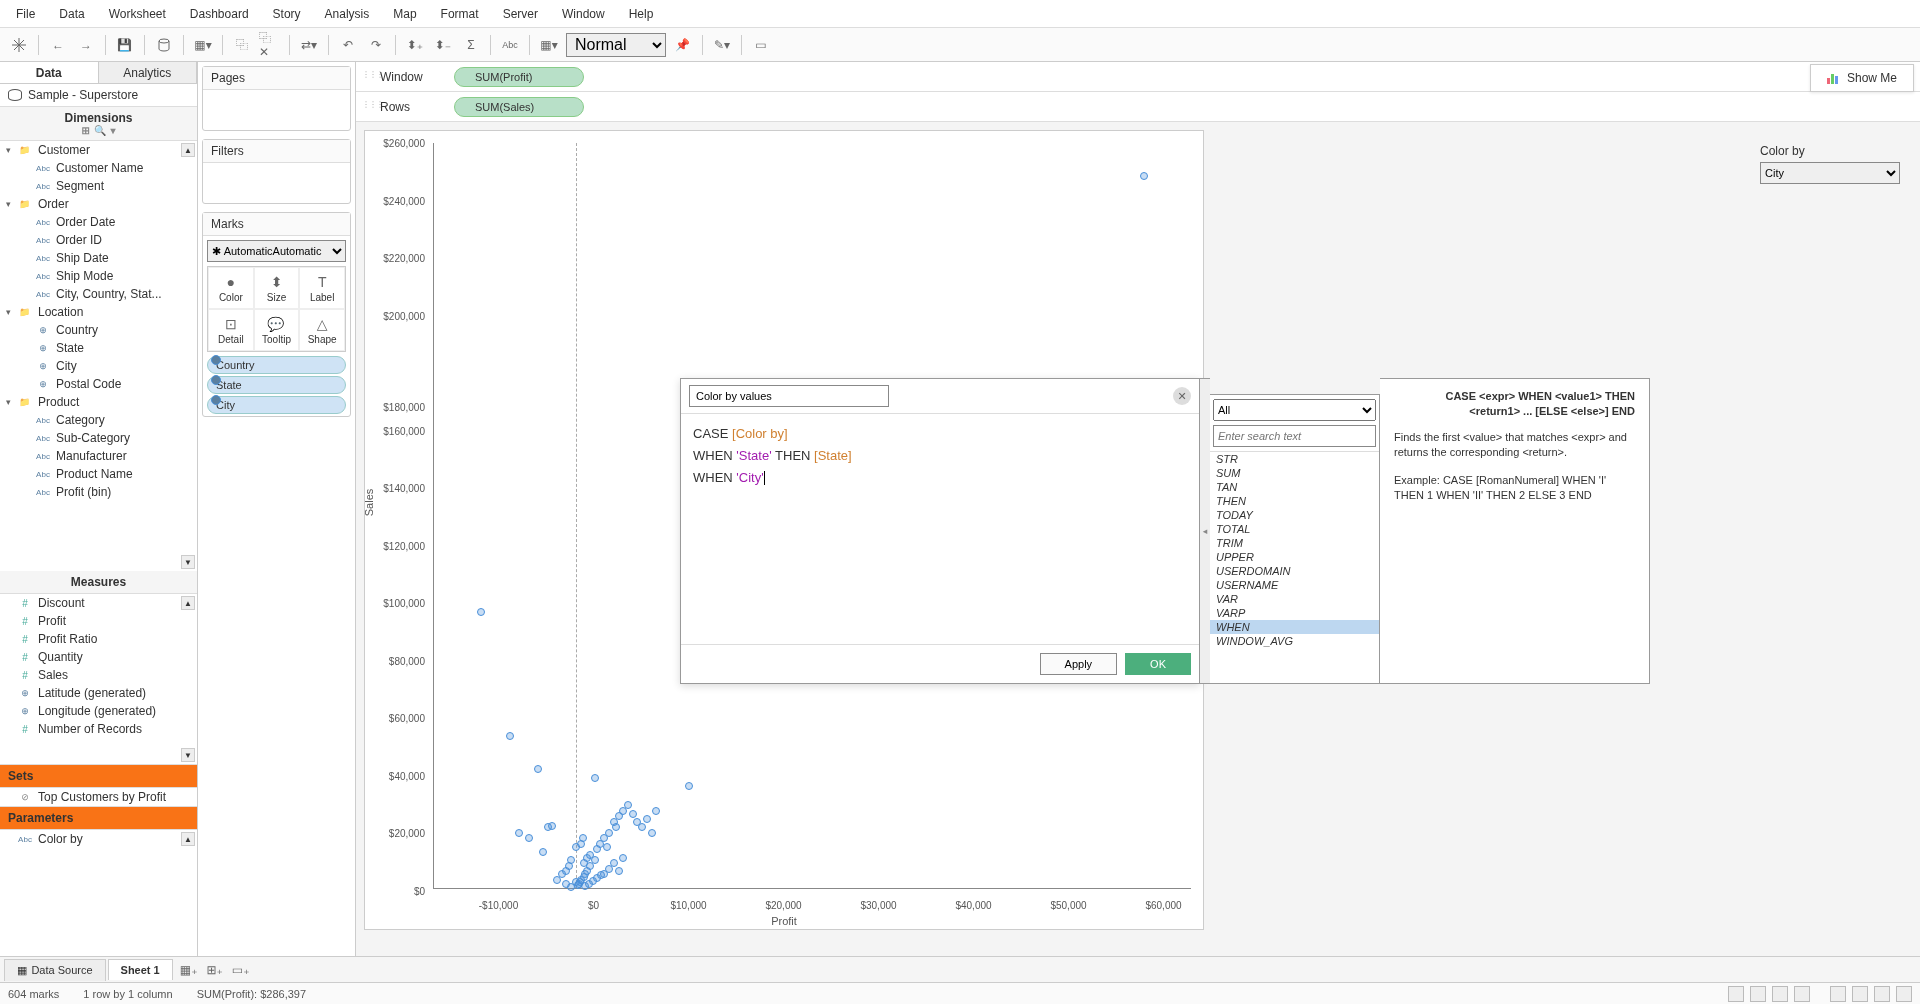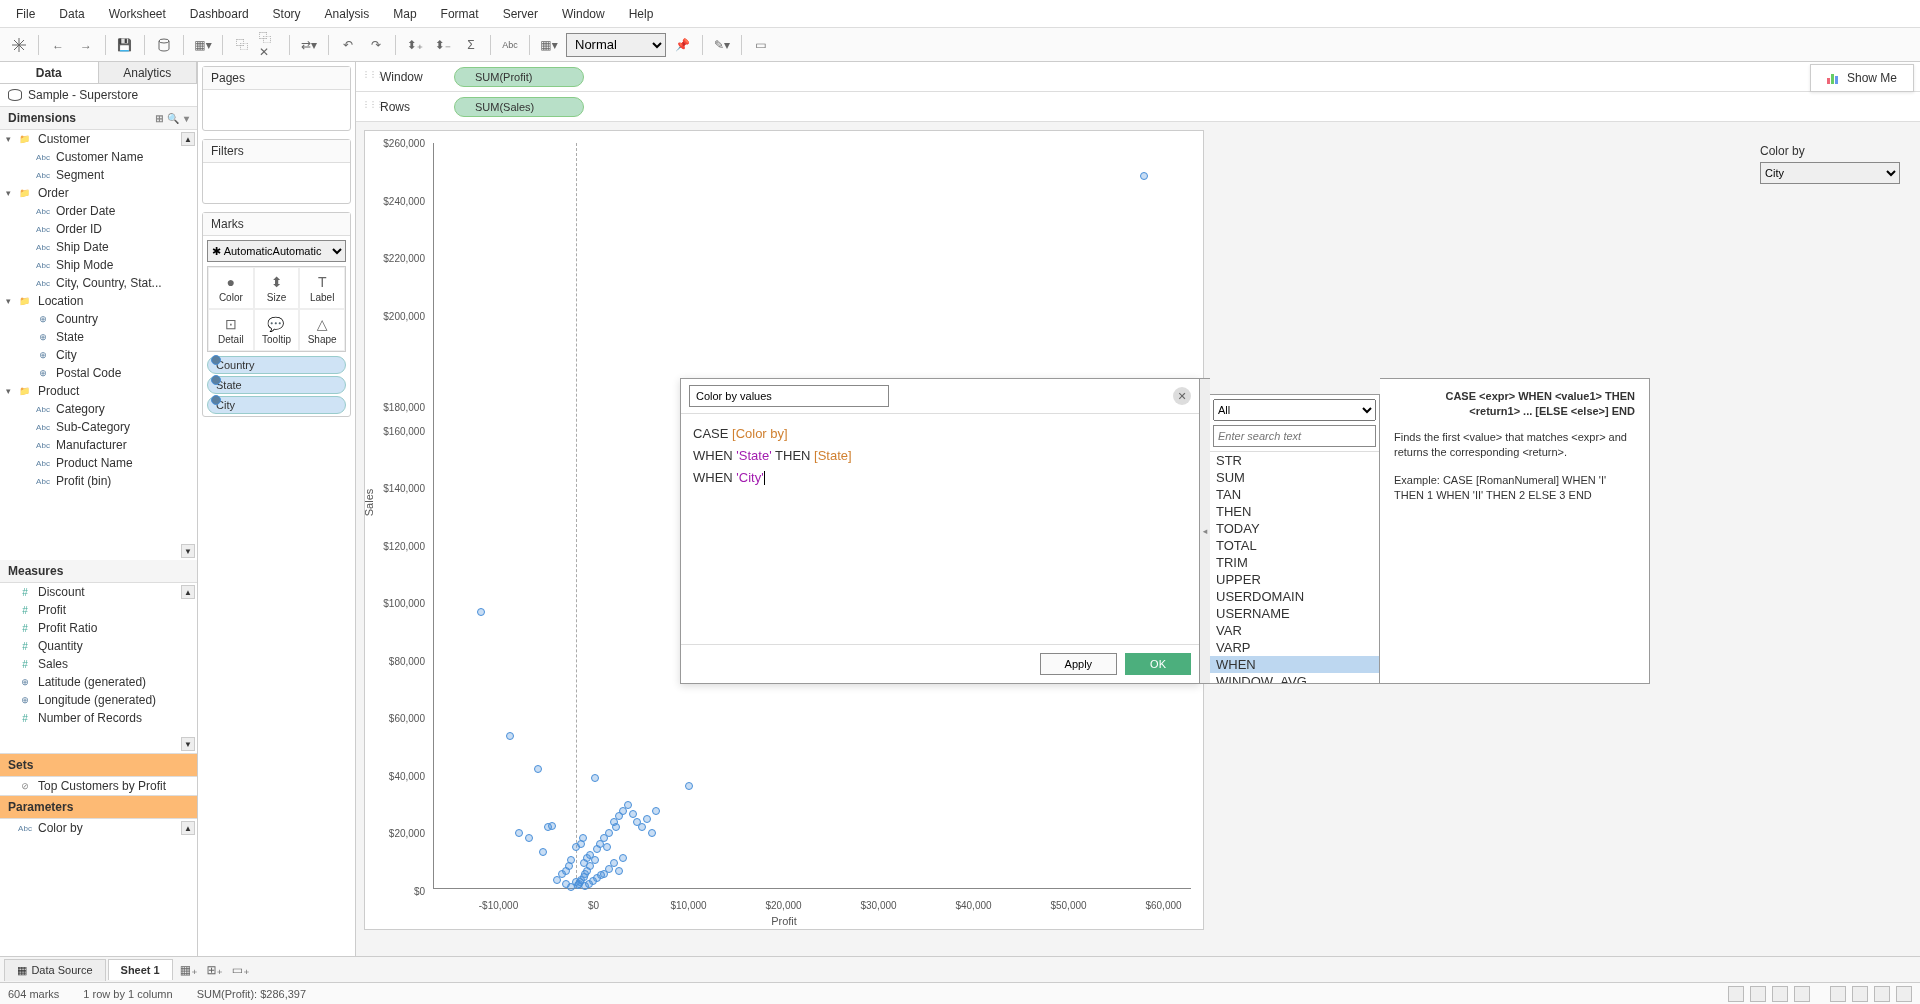--- a/index.html
+++ b/index.html
@@ -6,47 +6,47 @@
 body { background: #fff; font-size: 12px; color: #333; overflow: hidden; width: 1920px; height: 1004px; position: relative; }
 
 
 .menubar { height: 28px; display: flex; align-items: center; padding: 0 6px; gap: 4px; border-bottom: 1px solid #ddd; }
 .menubar span { padding: 4px 10px; cursor: default; color: #333; }
 
 
 .toolbar { height: 34px; display: flex; align-items: center; padding: 0 8px; gap: 6px; border-bottom: 1px solid #ccc; background: #fafafa; }
 .tb-btn { width: 22px; height: 22px; display: flex; align-items: center; justify-content: center; color: #666; cursor: pointer; border-radius: 2px; }
 .tb-sep { width: 1px; height: 20px; background: #ccc; margin: 0 2px; }
-.tb-select { height: 24px; border: 1px solid #888; font-size: 13px; padding: 0 4px; }
+.tb-select { height: 24px; border: 1px solid #888; font-size: 16px; padding: 0 4px; }
 
 
 .main { display: flex; height: calc(100% - 28px - 34px - 26px - 22px); }
 .left-sidebar { width: 198px; display: flex; flex-direction: column; border-right: 1px solid #ccc; background: #fff; }
 .tabs-row { display: flex; height: 22px; border-bottom: 1px solid #ccc; }
 .tab { flex: 1; text-align: center; line-height: 22px; border-right: 1px solid #ccc; background: #eee; cursor: pointer; }
 .tab.active { background: #fff; font-weight: bold; }
 
 .datasource-row { padding: 4px 8px; border-bottom: 1px solid #ddd; display: flex; align-items: center; gap: 6px; }
 .cylinder-icon { width: 14px; height: 12px; border: 1px solid #555; border-radius: 50%/30%; position: relative; }
 
-.dims-header { padding: 4px 8px; display: flex; justify-content: space-between; align-items: center; border-bottom: 1px solid #ddd; background: #f5f5f5; font-weight: bold; }
+.dims-header { padding: 4px 8px; display: flex; justify-content: space-between; align-items: center; border-bottom: 1px solid #ddd; background: #f5f5f5; font-weight: bold; flex-direction: column; }
 .dims-header .icons { display: flex; gap: 4px; color: #888; font-size: 10px;}
 
 .tree { overflow-y: auto; flex: 0 0 auto; position: relative; }
 .tree-item { padding: 2px 4px 2px 18px; display: flex; align-items: center; gap: 6px; white-space: nowrap; cursor: pointer; }
 .tree-item.l2 { padding-left: 36px; }
 .tree-item.folder::before { content: '▾'; position: absolute; left: 6px; font-size: 9px; color: #666; }
 .tree-item.folder { position: relative; }
 .type-icon { font-size: 9px; color: #888; width: 14px; text-align: center; }
 .type-abc { color: #5a7fa0; font-size: 8px; }
 .type-hash { color: #4a9; font-size: 10px; }
 .type-globe { color: #5a7fa0; }
 .scroll-arrow { position: absolute; right: 2px; width: 14px; height: 14px; background: #eee; border: 1px solid #ccc; display: flex; align-items: center; justify-content: center; font-size: 8px; cursor: pointer;}
 
-.sets-header, .params-header { padding: 4px 8px; background: #fdba74; font-weight: bold; border-top: 1px solid #ddd; border-bottom: 1px solid #ddd;}
+.sets-header, .params-header { padding: 4px 8px; background: #f97316; font-weight: bold; border-top: 1px solid #ddd; border-bottom: 1px solid #ddd;}
 
 
 .shelves-col { width: 158px; border-right: 1px solid #ccc; display: flex; flex-direction: column; }
 .shelf-card { border: 1px solid #ccc; margin: 4px; border-radius: 3px; background: #fff; }
 .shelf-title { padding: 4px 8px; border-bottom: 1px solid #ddd; background: #fafafa; }
 .shelf-body { min-height: 40px; padding: 4px; }
 .marks-select { width: calc(100% - 8px); margin: 4px; height: 22px; font-size: 11px; border: 1px solid #888; }
 .marks-grid { display: grid; grid-template-columns: repeat(3, 1fr); gap: 0; margin: 0 4px 4px 4px; border: 1px solid #ccc;}
 .mark-cell { display: flex; flex-direction: column; align-items: center; justify-content: center; height: 42px; border: 1px solid #eee; font-size: 10px; cursor: pointer; }
 .mark-cell .mi { font-size: 14px; color: #666; margin-bottom: 2px;}
@@ -98,21 +98,21 @@
 .btn.primary { background: #4caf7d; color: #fff; border-color: #4caf7d;}
 .calc-handle { width: 10px; background: #eee; border-top: 1px solid #999; border-bottom: 1px solid #999; display: flex; align-items: center; justify-content: center; color: #888; font-size: 9px; cursor: pointer;}
 
 .calc-right { width: 170px; background: #fff; border: 1px solid #999; border-left: none; margin-top: 16px;}
 .calc-right select.top { width: calc(100% - 6px); margin: 4px 3px; height: 22px; font-size: 11px;}
 .calc-right input.search { width: calc(100% - 6px); margin: 0 3px 4px 3px; height: 22px; font-size: 11px; padding: 0 4px; border: 1px solid #888; color: #999; font-style: italic;}
 .fn-list { height: 232px; overflow-y: auto; border-top: 1px solid #ddd; position: relative;}
 .fn-list::-webkit-scrollbar { width: 16px; }
 .fn-list::-webkit-scrollbar-track { background: #eee; border-left: 1px solid #ccc;}
 .fn-list::-webkit-scrollbar-thumb { background: #bbb; }
-.fn-item { padding: 1px 6px; font-size: 13px; cursor: pointer;}
+.fn-item { padding: 1px 6px; font-size: 11px; cursor: pointer; font-style: italic;}
 .fn-item.sel { background: #bdd7f0;}
 
 .calc-help { width: 270px; background: #fff; border: 1px solid #999; border-left: none; padding: 10px 14px; font-size: 11px; line-height: 1.4;}
 .calc-help .syntax { font-weight: bold; margin-bottom: 10px; text-align: right;}
 
 
 .bottom-tabs { height: 26px; border-top: 1px solid #ccc; display: flex; align-items: center; background: #f5f5f5; padding: 0 4px; gap: 2px;}
 .bottom-tab { padding: 4px 12px; border: 1px solid #ccc; border-bottom: none; background: #eee; cursor: pointer; display: flex; align-items: center; gap: 4px; font-size: 11px;}
 .bottom-tab.active { background: #fff; font-weight: bold;}
 .bottom-tool { width: 20px; height: 20px; display: flex; align-items: center; justify-content: center; color: #666; cursor: pointer; margin-left: 4px;}

